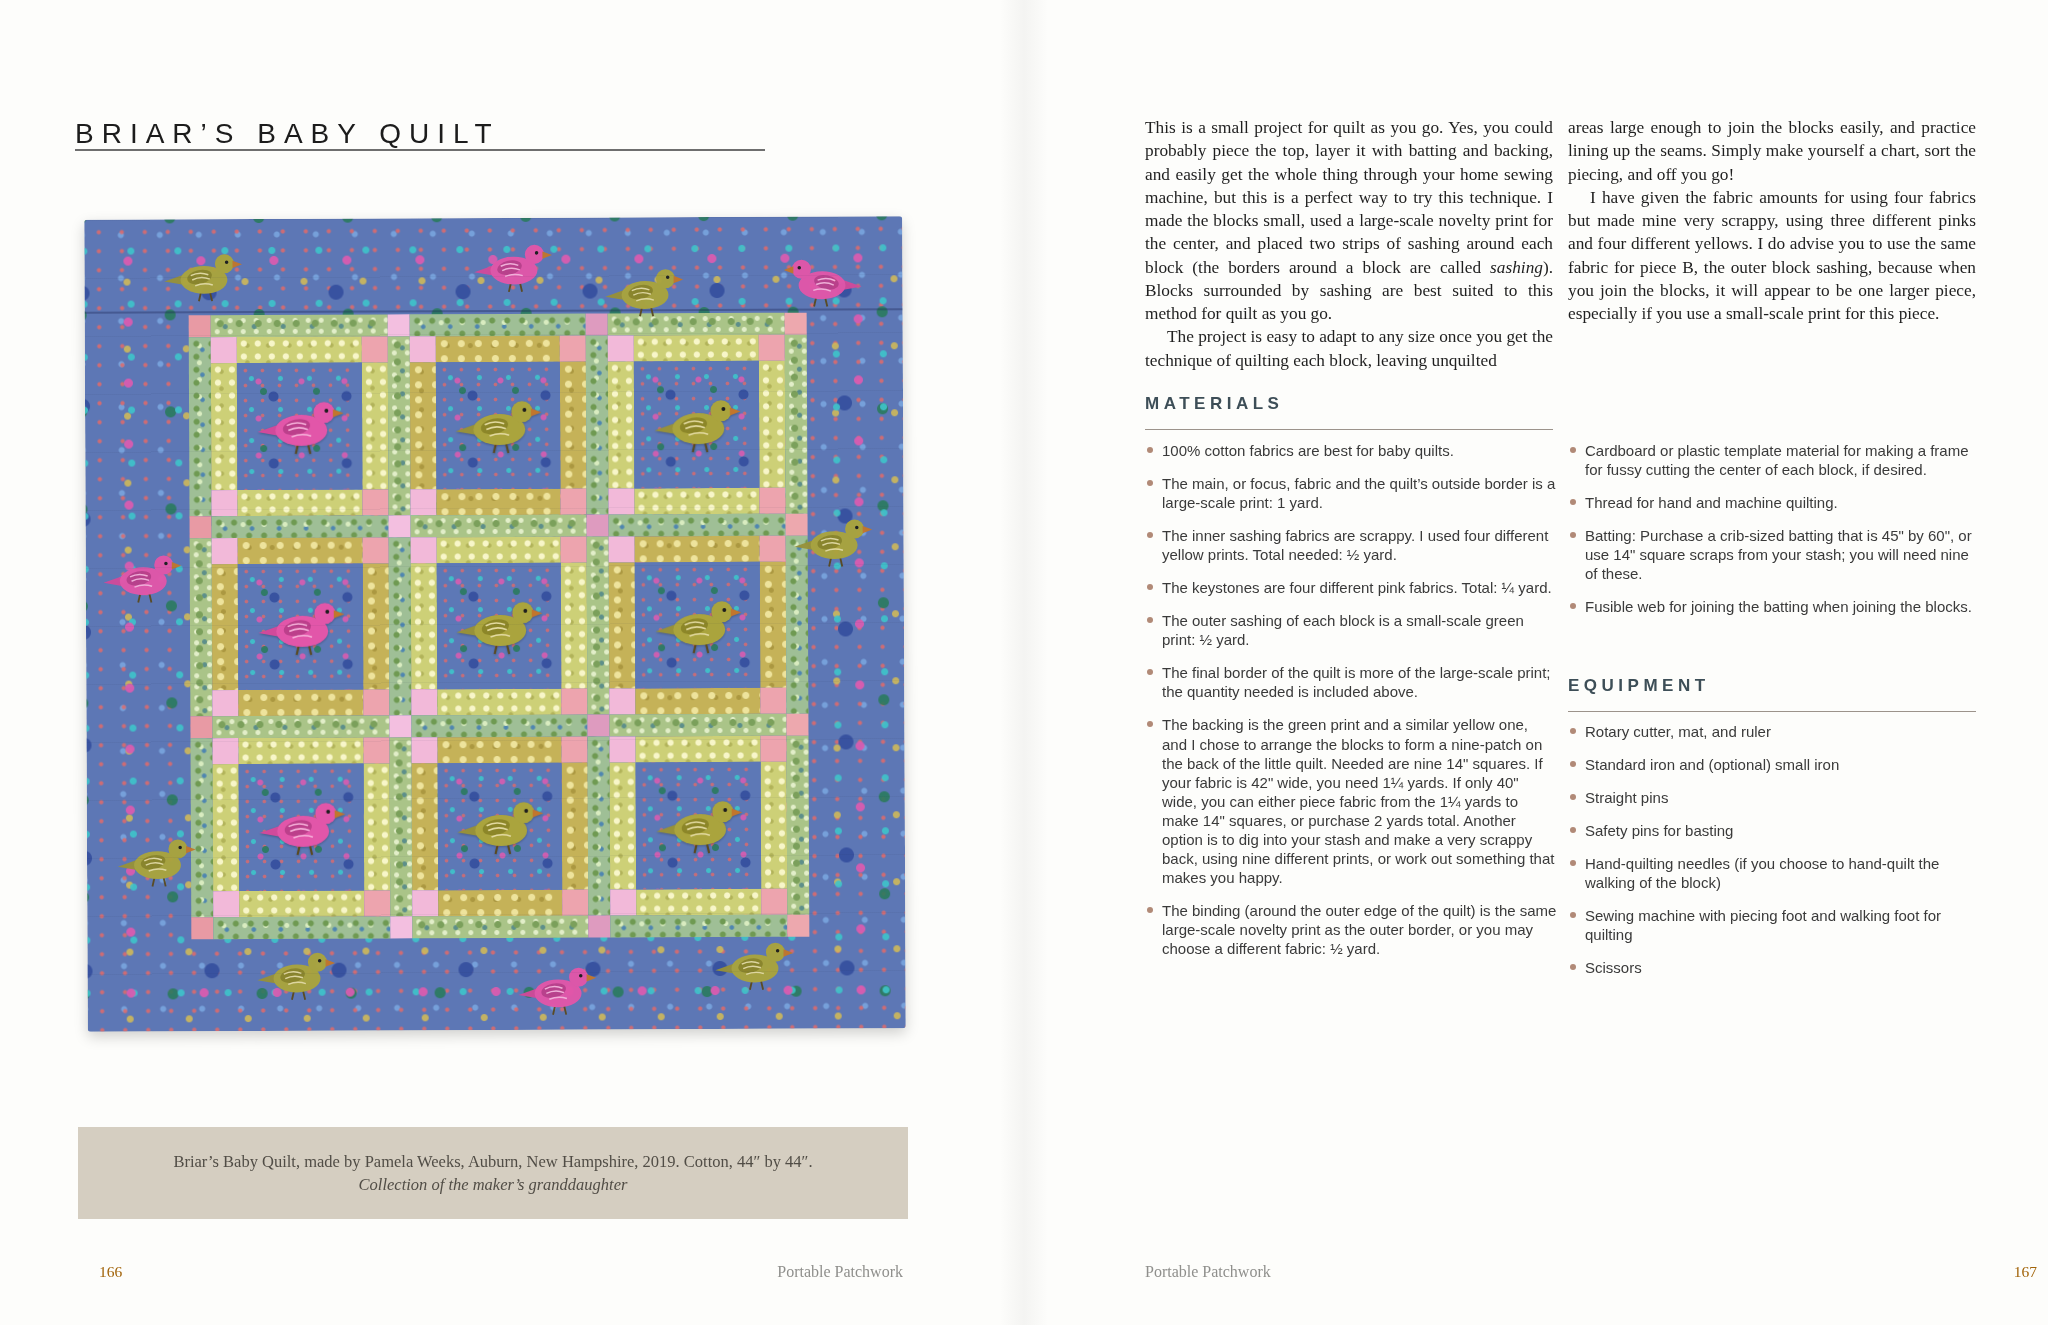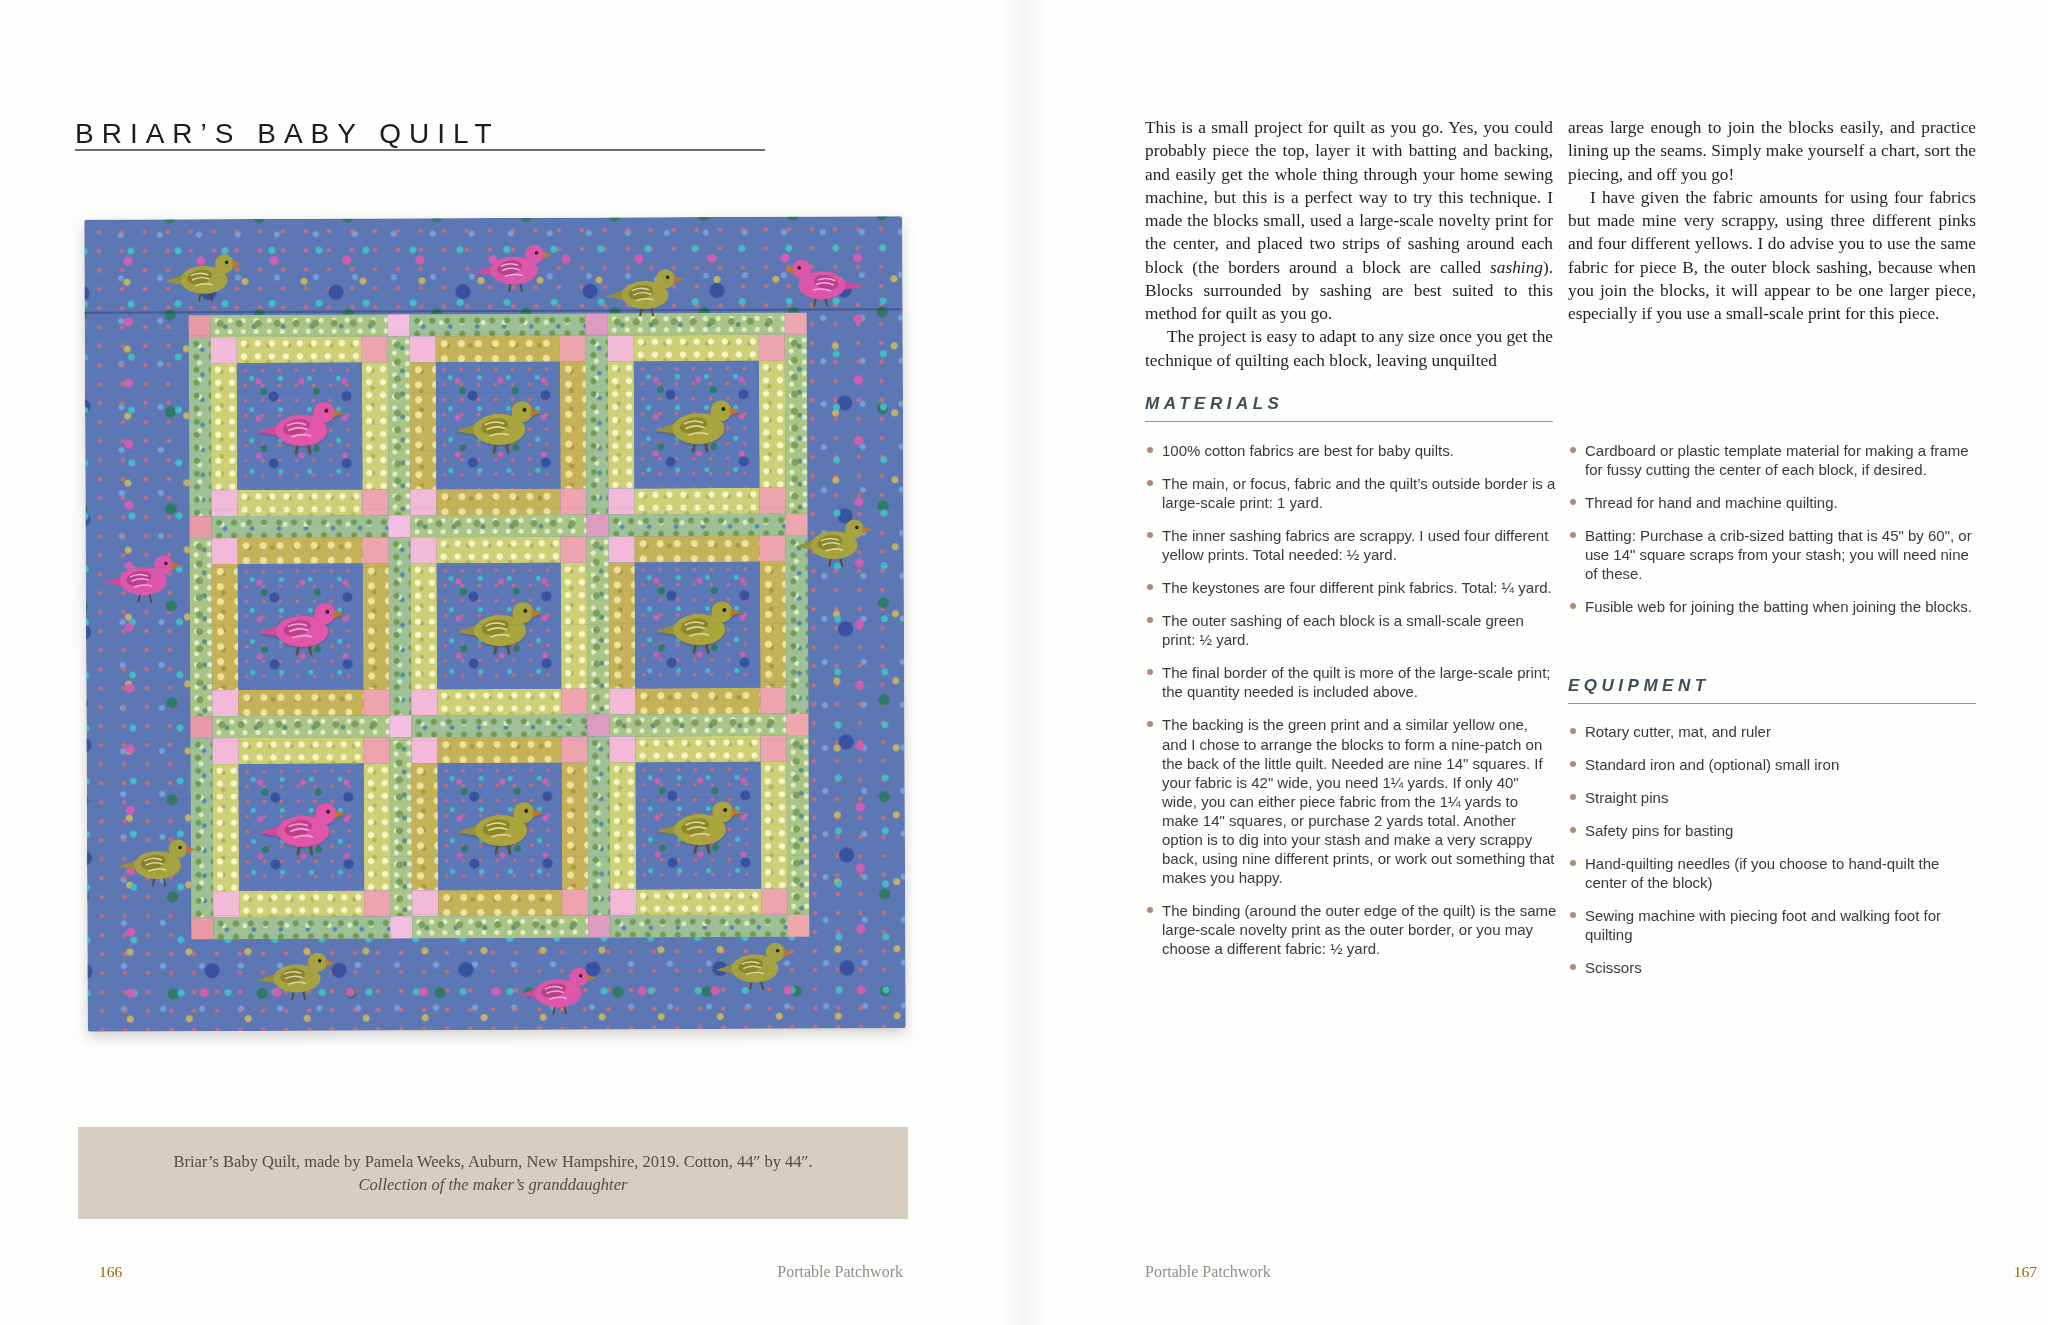--- a/index.html
+++ b/index.html
@@ -75,21 +75,21 @@
   .ch-label{font-family:"Liberation Sans",sans-serif;font-size:12.5px;font-weight:700;
             letter-spacing:2.5px;color:#b3765e;}
   .ch-title{font-size:15.5px;color:#2e3d46;letter-spacing:0.8px;}
 
   .body-col{position:absolute;width:408px;font-size:17.3px;line-height:1.345;text-align:justify;color:#1f1f1f;}
   .body-col p{margin:0;}
   .body-col p.indent{text-indent:22px;}
 
   .sec-head{position:absolute;width:408px;font-family:"Liberation Sans",sans-serif;font-size:17px;
             font-weight:700;letter-spacing:4.5px;color:#3d4e57;border-bottom:1.5px solid #9c938b;
-            padding-bottom:7px;font-style:italic;}
+            padding-bottom:15px;}
   .blist{position:absolute;margin:0;padding:0;list-style:none;
          font-family:"Liberation Sans",sans-serif;font-size:15px;line-height:1.27;color:#3a3a3a;}
   .blist li{display:flex;gap:9px;margin-bottom:14px;}
   .blist .dot{flex:none;width:6px;height:6px;border-radius:50%;background:#b18a77;margin-top:6px;margin-left:2px;}
 </style>
 </head>
 <body>
 
 <div class="spread">
 
@@ -584,21 +584,21 @@
       <li>
         <span class="dot"></span>
         <span class="t">Straight pins</span>
       </li>
       <li>
         <span class="dot"></span>
         <span class="t">Safety pins for basting</span>
       </li>
       <li>
         <span class="dot"></span>
-        <span class="t">Hand-quilting needles (if you choose to hand-quilt the center of the block)</span>
+        <span class="t">Hand-quilting needles (if you choose to hand-quilt the walking of the block)</span>
       </li>
       <li>
         <span class="dot"></span>
         <span class="t">Sewing machine with piecing foot and walking foot for quilting</span>
       </li>
       <li>
         <span class="dot"></span>
         <span class="t">Scissors</span>
       </li>
     </ul>

